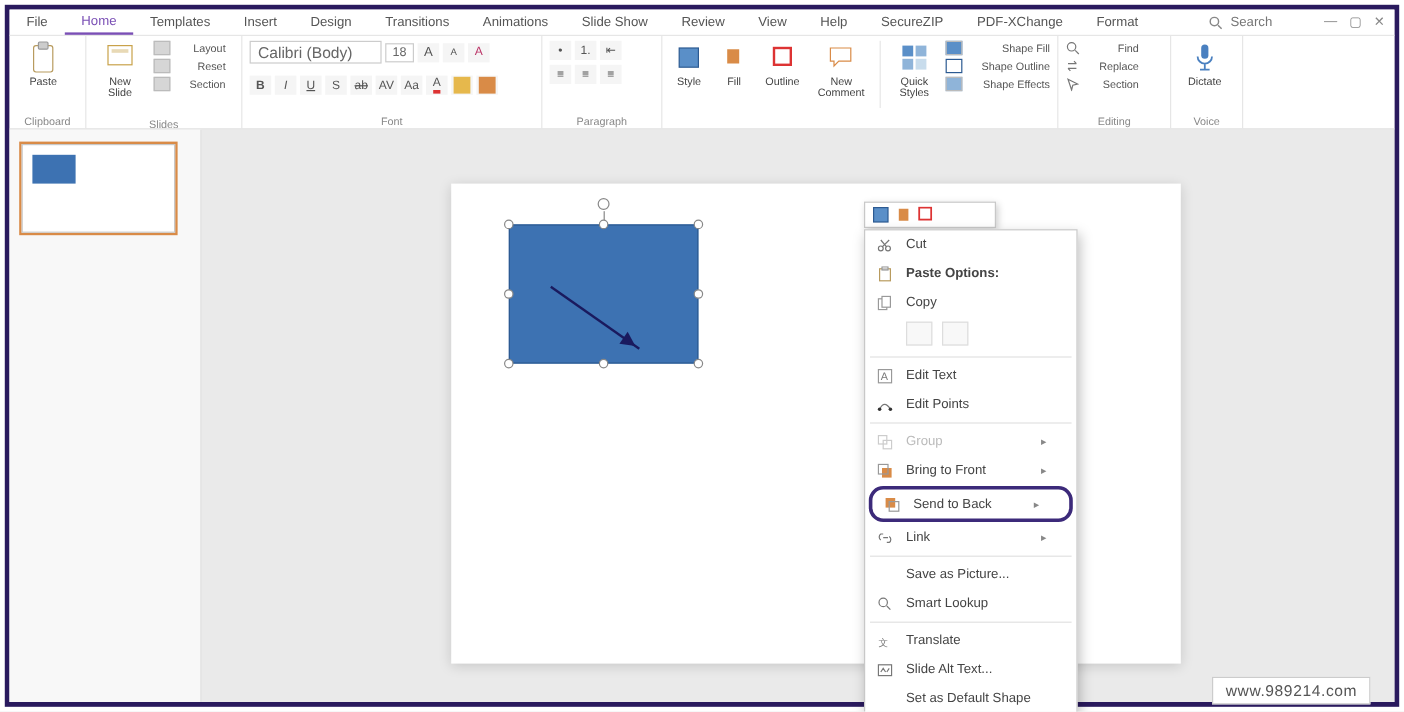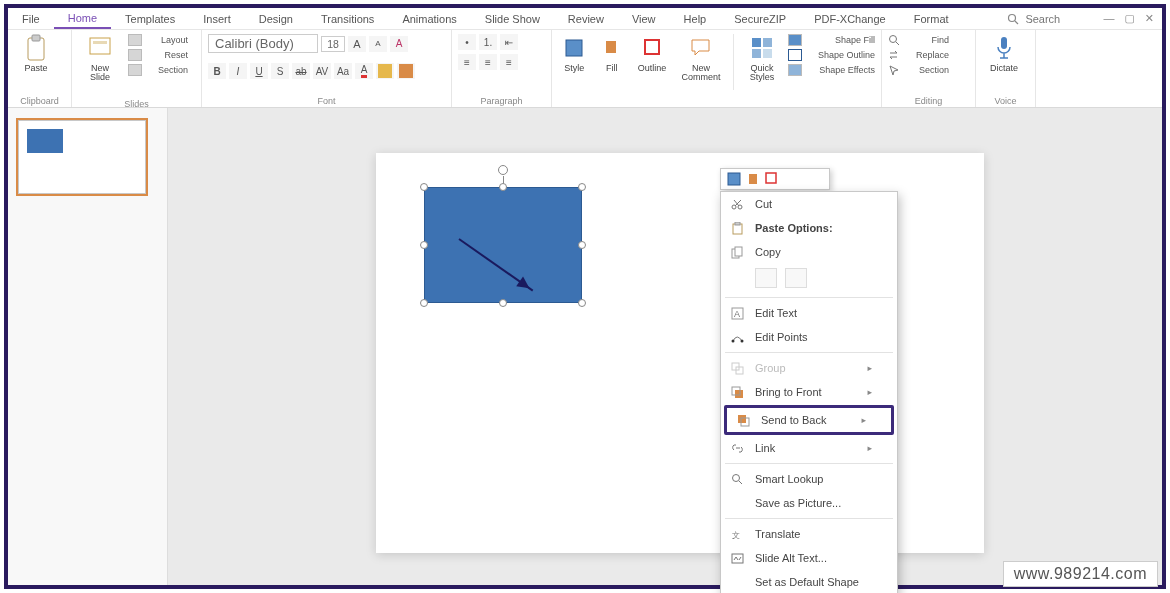--- a/index.html
+++ b/index.html
@@ -50,23 +50,23 @@
   
   .ctx-menu { position: absolute; left: 552px; top: 83px; width: 178px; background: #fff; border: 1px solid #c8c8c8; box-shadow: 2px 4px 10px rgba(0,0,0,.25); font-size: 11px; color: #444; }
   .mini-toolbar { position: absolute; left: 552px; top: 60px; width: 110px; height: 22px; background: #fff; border: 1px solid #c8c8c8; display: flex; align-items: center; gap: 6px; padding: 0 6px; box-shadow: 2px 2px 6px rgba(0,0,0,.2); }
   .ctx-item { display: flex; align-items: center; padding: 5px 25px 5px 8px; gap: 10px; cursor: pointer; position: relative; }
   .ctx-item .ci { width: 16px; height: 14px; display: flex; align-items: center; justify-content: center; flex-shrink: 0; }
   .ctx-item .arr { margin-left: auto; color: #888; font-size: 9px; }
   .ctx-sep { height: 1px; background: #e2e2e2; margin: 3px 4px; }
   .ctx-icons-row { display: flex; gap: 8px; padding: 4px 10px 6px 34px; }
   .ctx-icons-row .pi { width: 22px; height: 20px; border: 1px solid #ddd; background: #f8f8f8; cursor: pointer; }
   .ctx-item.disabled { color: #bbb; cursor: default; }
-  .highlight { border: 3px solid #3c2a7a; border-radius: 2px; margin: 1px 3px; }
-
-  .watermark { position: absolute; right: 12px; bottom: 6px; background: #fff; border: 1px solid #ccc; padding: 3px 10px; font-size: 16px; color: #555; letter-spacing: .5px; }
+  .highlight { border: 3px solid #3c2a7a; border-radius: 12px; margin: 1px 3px; }
+
+  .watermark { position: absolute; right: 28px; bottom: 6px; background: #fff; border: 1px solid #ccc; padding: 3px 10px; font-size: 13px; color: #555; letter-spacing: .5px; }
 
   svg { display: block; }
 </style>
 </head>
 <body>
 
 <div class="frame">
 
   <div class="menubar">
     <div class="tab">File</div>
@@ -439,32 +439,32 @@
           <span class="ci">
               <svg width="13" height="13">
                 <path d="M3 8 a3 3 0 0 1 0 -5 h2 M10 5 a3 3 0 0 1 0 5 h-2 M5 6 h4" fill="none" stroke="#777"></path>
               </svg>
             </span>
           <span>Link</span>
             <span class="arr">▸</span>
         </div>
         <div class="ctx-sep"></div>
         <div class="ctx-item">
+          <span class="ci"></span>
+          <span>Save as Picture...</span>
+        </div>
+        <div class="ctx-item">
           <span class="ci">
               <svg width="13" height="13">
                 <circle cx="5" cy="5" r="3.5" fill="none" stroke="#777"></circle>
                 <line x1="8" y1="8" x2="11" y2="11" stroke="#777"></line>
               </svg>
             </span>
           <span>Smart Lookup</span>
         </div>
-        <div class="ctx-item">
-          <span class="ci"></span>
-          <span>Save as Picture...</span>
-        </div>
         <div class="ctx-sep"></div>
         <div class="ctx-item">
           <span class="ci">
               <svg width="13" height="13">
                 <text x="1" y="10" font-size="8" fill="#777">文</text>
               </svg>
             </span>
           <span>Translate</span>
         </div>
         <div class="ctx-item">

